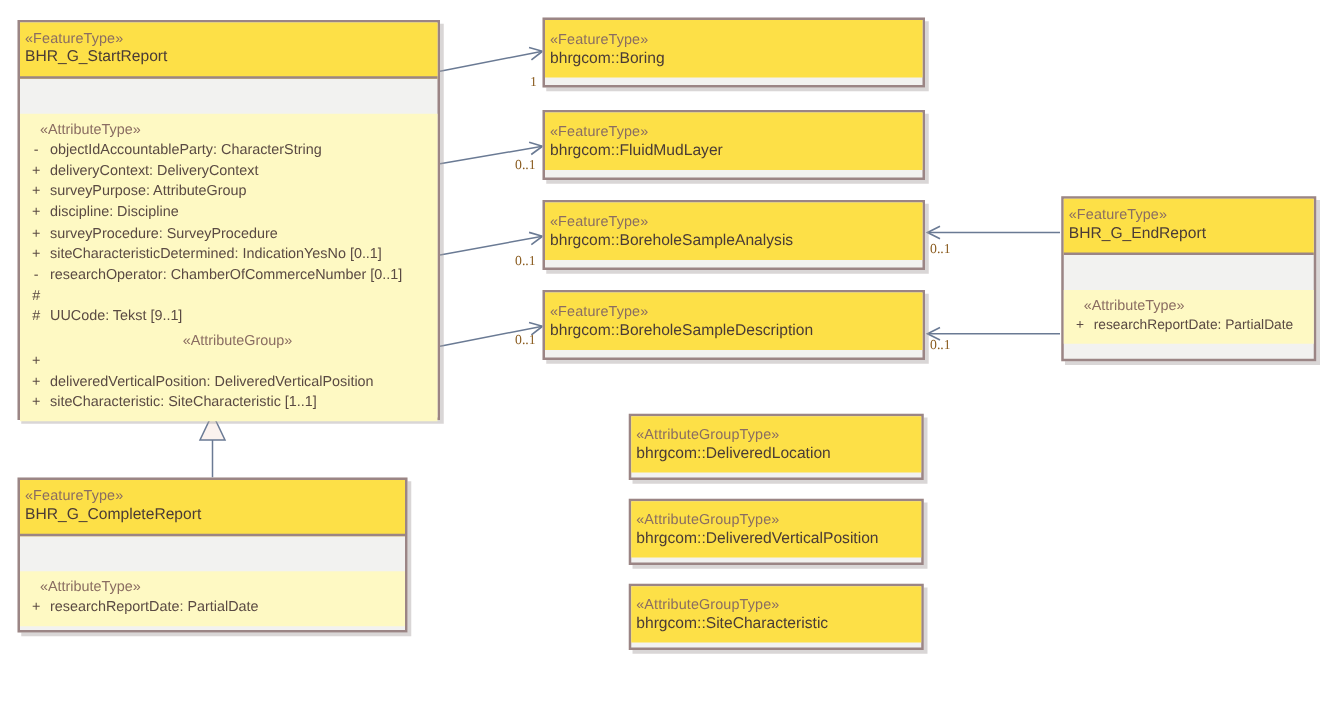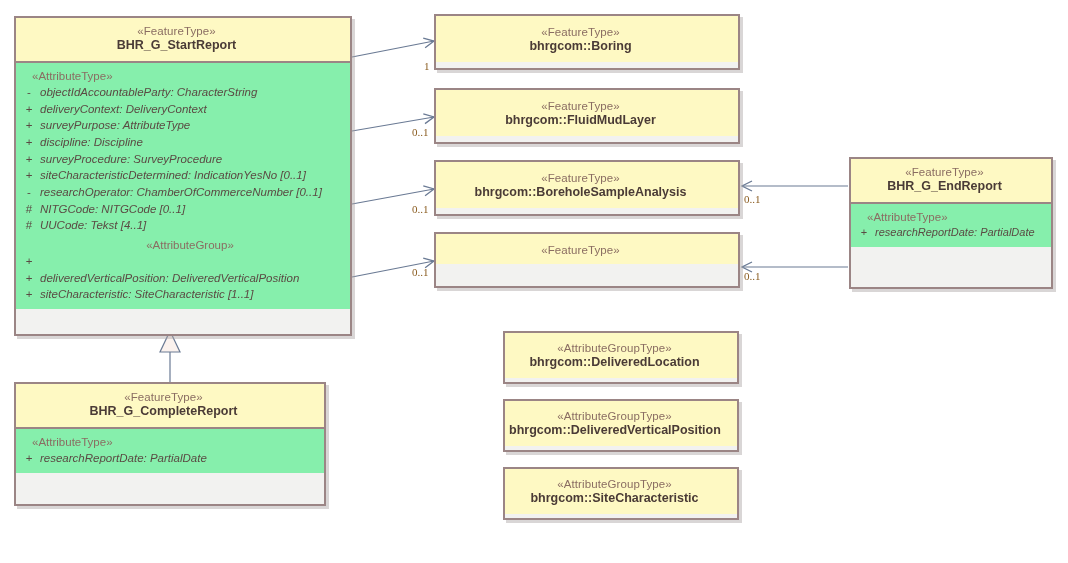--- a/index.html
+++ b/index.html
@@ -17,43 +17,43 @@
     position:absolute;
     box-sizing:border-box;
     border:2px solid #9b8585;
     background:#f2f2f0;
     box-shadow:3px 3px 0 0 rgba(170,165,165,.45);
     z-index:5;
   }
   .uml-header{
     box-sizing:border-box;
     padding:6px 17px 7px 4px;
-    text-align:center;
     line-height:1.25;
-    background:#fef9c3;
+    background:#fde047;
   }
   .uml-header.divided{border-bottom:2px solid #9b8585;}
   .stereotype{
     display:block;
     color:#8a6d62;
     font-size:11.5px;
     letter-spacing:.1px;
     white-space:nowrap;
   }
   .classname{
     display:block;
     color:#4a3b36;
-    font-weight:bold;
+    font-weight:normal;
     font-size:12.5px;
     white-space:nowrap;
   }
   .uml-body{
     box-sizing:border-box;
     padding:6px 2px 6px 2px;
-    background:#86efac;
+    background:#fef9c3;
+    margin-top:28px;
   }
   .group-label{
     color:#8a6d62;
     font-size:11.5px;
     padding:1px 0 2px 14px;
     white-space:nowrap;
   }
   .attr-row{
     display:flex;
     align-items:baseline;
@@ -61,21 +61,21 @@
     color:#5a4a43;
     line-height:1.45;
     white-space:nowrap;
   }
   .attr-vis{
     width:22px;
     flex:0 0 22px;
     text-align:center;
     color:#5a4a43;
   }
-  .attr-text{flex:0 1 auto;font-style:italic;}
+  .attr-text{flex:0 1 auto;}
 
   
   .mult-label{
     position:absolute;
     font-size:11px;
     color:#8a5c20;
     font-family:"Liberation Serif", serif;
     white-space:nowrap;
     z-index:8;
   }
@@ -144,45 +144,44 @@
       <div class="attr-row">
         <span class="attr-vis">-</span>
         <span class="attr-text">objectIdAccountableParty: CharacterString</span>
       </div>
       <div class="attr-row">
         <span class="attr-vis">+</span>
         <span class="attr-text">deliveryContext: DeliveryContext</span>
       </div>
       <div class="attr-row">
         <span class="attr-vis">+</span>
-        <span class="attr-text">surveyPurpose: AttributeType</span>
+        <span class="attr-text">surveyPurpose: AttributeGroup</span>
       </div>
       <div class="attr-row">
         <span class="attr-vis">+</span>
         <span class="attr-text">discipline: Discipline</span>
       </div>
       <div class="attr-row">
         <span class="attr-vis">+</span>
         <span class="attr-text">surveyProcedure: SurveyProcedure</span>
       </div>
       <div class="attr-row">
         <span class="attr-vis">+</span>
         <span class="attr-text">siteCharacteristicDetermined: IndicationYesNo [0..1]</span>
       </div>
       <div class="attr-row">
         <span class="attr-vis">-</span>
         <span class="attr-text">researchOperator: ChamberOfCommerceNumber [0..1]</span>
       </div>
       <div class="attr-row">
         <span class="attr-vis">#</span>
-        <span class="attr-text">NITGCode: NITGCode [0..1]</span>
       </div>
       <div class="attr-row">
         <span class="attr-vis">#</span>
-        <span class="attr-text">UUCode: Tekst [4..1]</span>
+        <span class="attr-text">UUCode: Tekst [9..1]</span>
       </div>
 
       <div class="group-label" style="padding-top:5px;text-align:center;">«AttributeGroup»</div>
 
       <div class="attr-row">
         <span class="attr-vis">+</span>
       </div>
       <div class="attr-row">
         <span class="attr-vis">+</span>
         <span class="attr-text">deliveredVerticalPosition: DeliveredVerticalPosition</span>
@@ -225,20 +224,21 @@
   <div class="uml-box" style="left:434px;top:160px;width:306px;height:56px;">
     <div class="uml-header" style="padding-top:9px;">
       <span class="stereotype">«FeatureType»</span>
       <span class="classname">bhrgcom::BoreholeSampleAnalysis</span>
     </div>
   </div>
 
   <div class="uml-box" style="left:434px;top:232px;width:306px;height:56px;">
     <div class="uml-header" style="padding-top:9px;">
       <span class="stereotype">«FeatureType»</span>
+      <span class="classname">bhrgcom::BoreholeSampleDescription</span>
     </div>
   </div>
 
   <div class="uml-box" style="left:849px;top:157px;width:204px;height:132px;">
     <div class="uml-header divided">
       <span class="stereotype">«FeatureType»</span>
       <span class="classname">BHR_G_EndReport</span>
     </div>
     <div class="uml-body">
       <div class="group-label">«AttributeType»</div>

